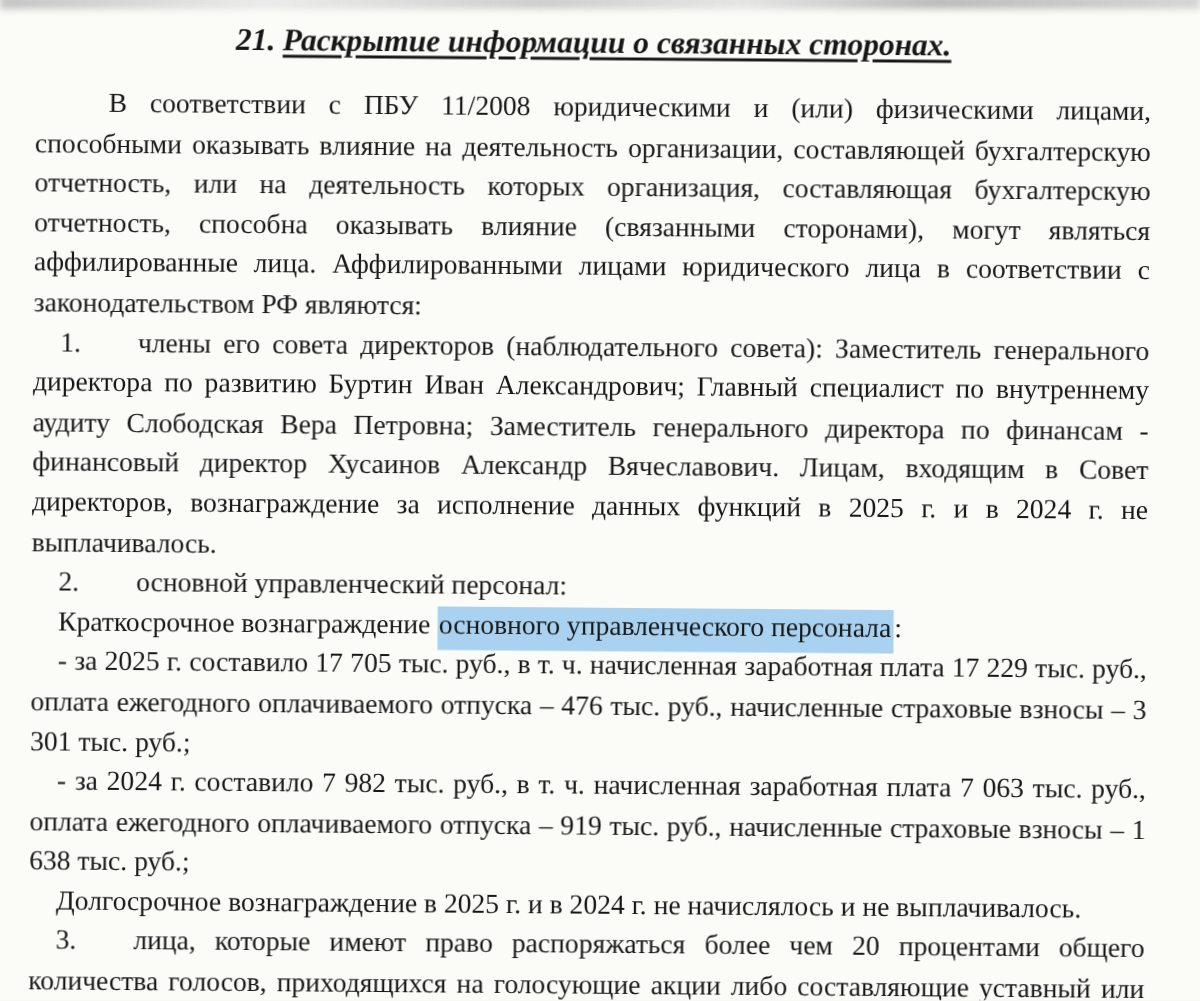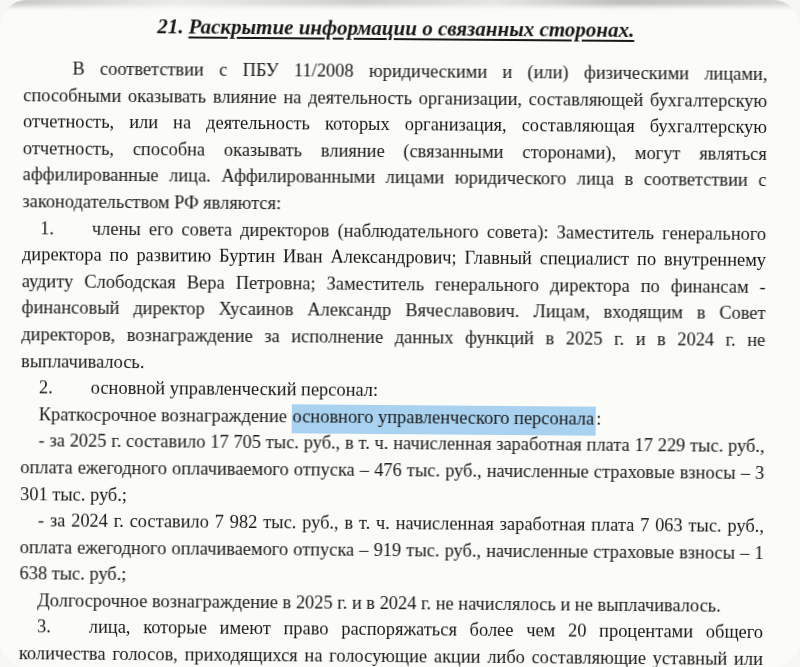--- a/index.html
+++ b/index.html
@@ -11,21 +11,20 @@
     background: #f6f6f3;
   }
   .page {
     position: relative;
     width: 800px;
     height: 667px;
     background: #fbfbf8;
     font-family: "Liberation Serif", "DejaVu Serif", serif;
     color: #1d1d1d;
     overflow: hidden;
-    border-radius: 27px;
   }
   .scan-smudge {
     position: absolute;
     top: -3px;
     left: 0;
     width: 100%;
     height: 9px;
     background: linear-gradient(90deg,
       rgba(125,125,125,0.45) 0%,
       rgba(170,170,170,0.20) 22%,

